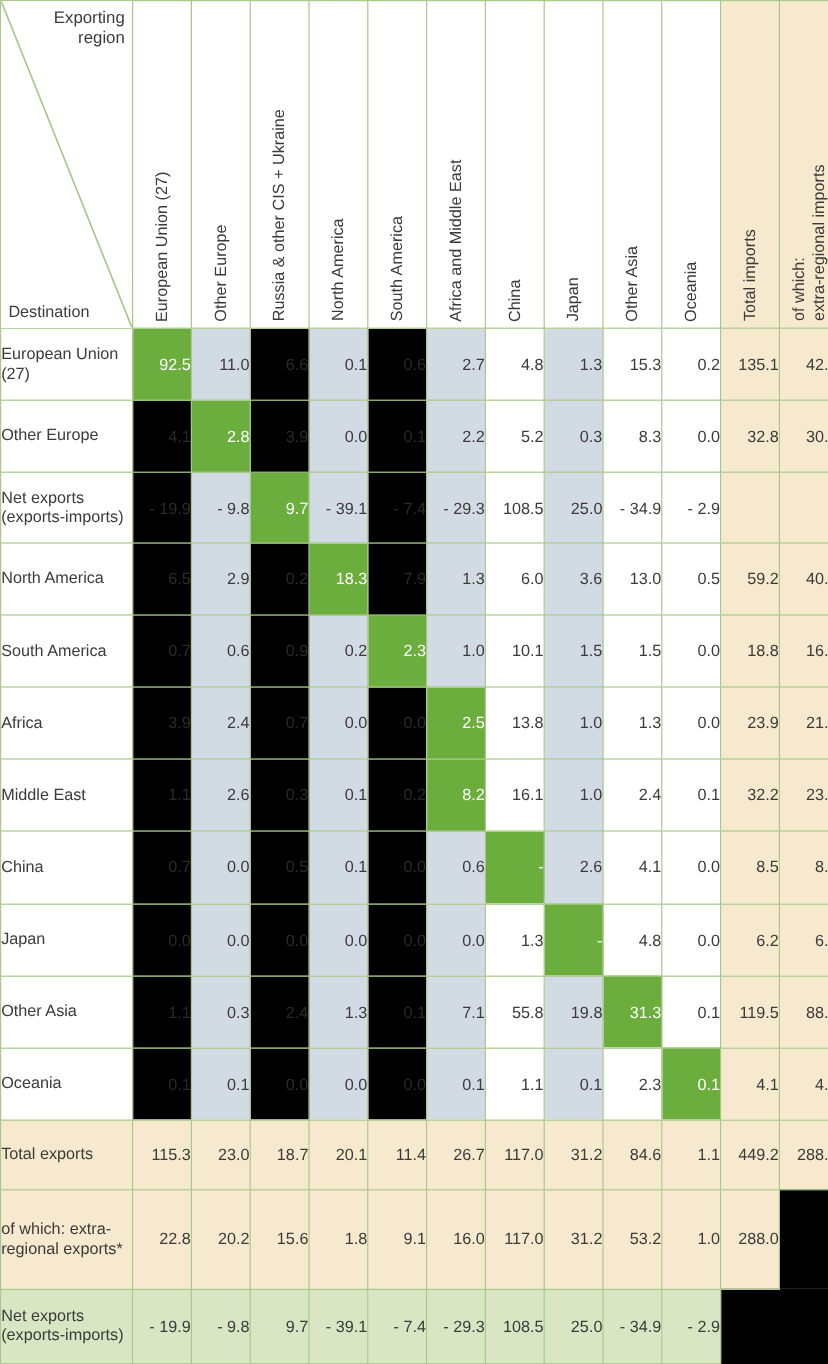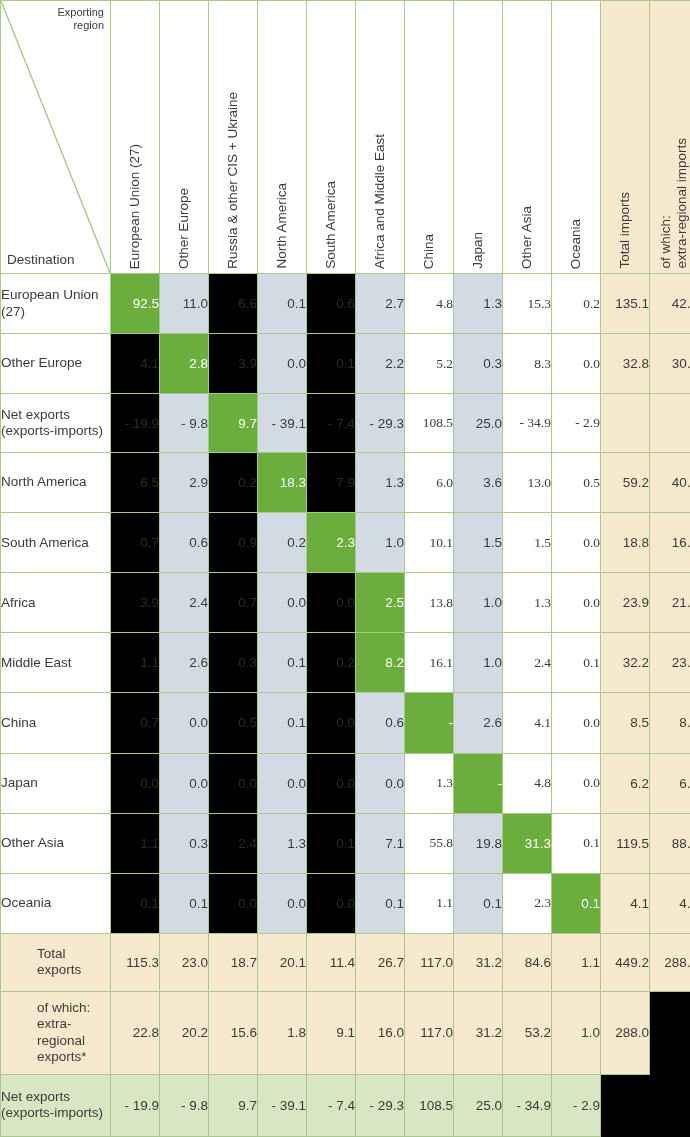--- a/index.html
+++ b/index.html
@@ -49,21 +49,21 @@
     inset: 0;
     width: 100%;
     height: 100%;
     display: block;
   }
   .corner .exporting {
     position: absolute;
     top: 5px;
     right: 6px;
     text-align: right;
-    font-size: 11px;
+    font-size: 14px;
     line-height: 1.22;
     color: #3b3b3b;
     width: 78px;
   }
   .corner .destination {
     position: absolute;
     bottom: 5px;
     left: 6px;
     text-align: left;
     font-size: 13.5px;
@@ -96,35 +96,35 @@
   td.rowlabel {
     background: #ffffff;
     font-size: 13.5px;
     line-height: 1.22;
     color: #3b3b3b;
     padding: 4px 5px 4px 7px;
     text-align: left;
     vertical-align: middle;
     width: 110px;
   }
-  td.rowlabel.summary { background: #f7e9cd; padding-left: 36px; }
+  td.rowlabel.summary { background: #f7e9cd; }
   td.rowlabel.netrow  { background: #d8e6c3; }
 
   
   td.cell {
     font-size: 13.5px;
     text-align: right;
     vertical-align: middle;
     padding: 4px 6px 4px 3px;
     color: #3b3b3b;
     background: #ffffff;
   }
   td.cell.bg-black { background: #000000; color: #2a2a2a; }
   td.cell.bg-blue  { background: #d2dbe4; color: #3b3b3b; }
-  td.cell.bg-white { background: #ffffff; color: #3b3b3b; font-family: Liberation Serif, serif; }
+  td.cell.bg-white { background: #ffffff; color: #3b3b3b; }
   td.cell.bg-green { background: #6cae3d; color: #ffffff; }
   td.cell.bg-cream { background: #f7e9cd; color: #3b3b3b; text-align: right; }
   td.cell.bg-lgreen{ background: #d8e6c3; color: #3b3b3b; }
   td.cell.bg-empty { background: #000000; color: #000000; border-color:#000000; }
 
   tr.datarow { height: 60px; }
   tr.row-russia { height: 59px; }
   tr.row-totexp { height: 58px; }
   tr.row-extra  { height: 83px; }
   tr.row-net    { height: 62px; }

